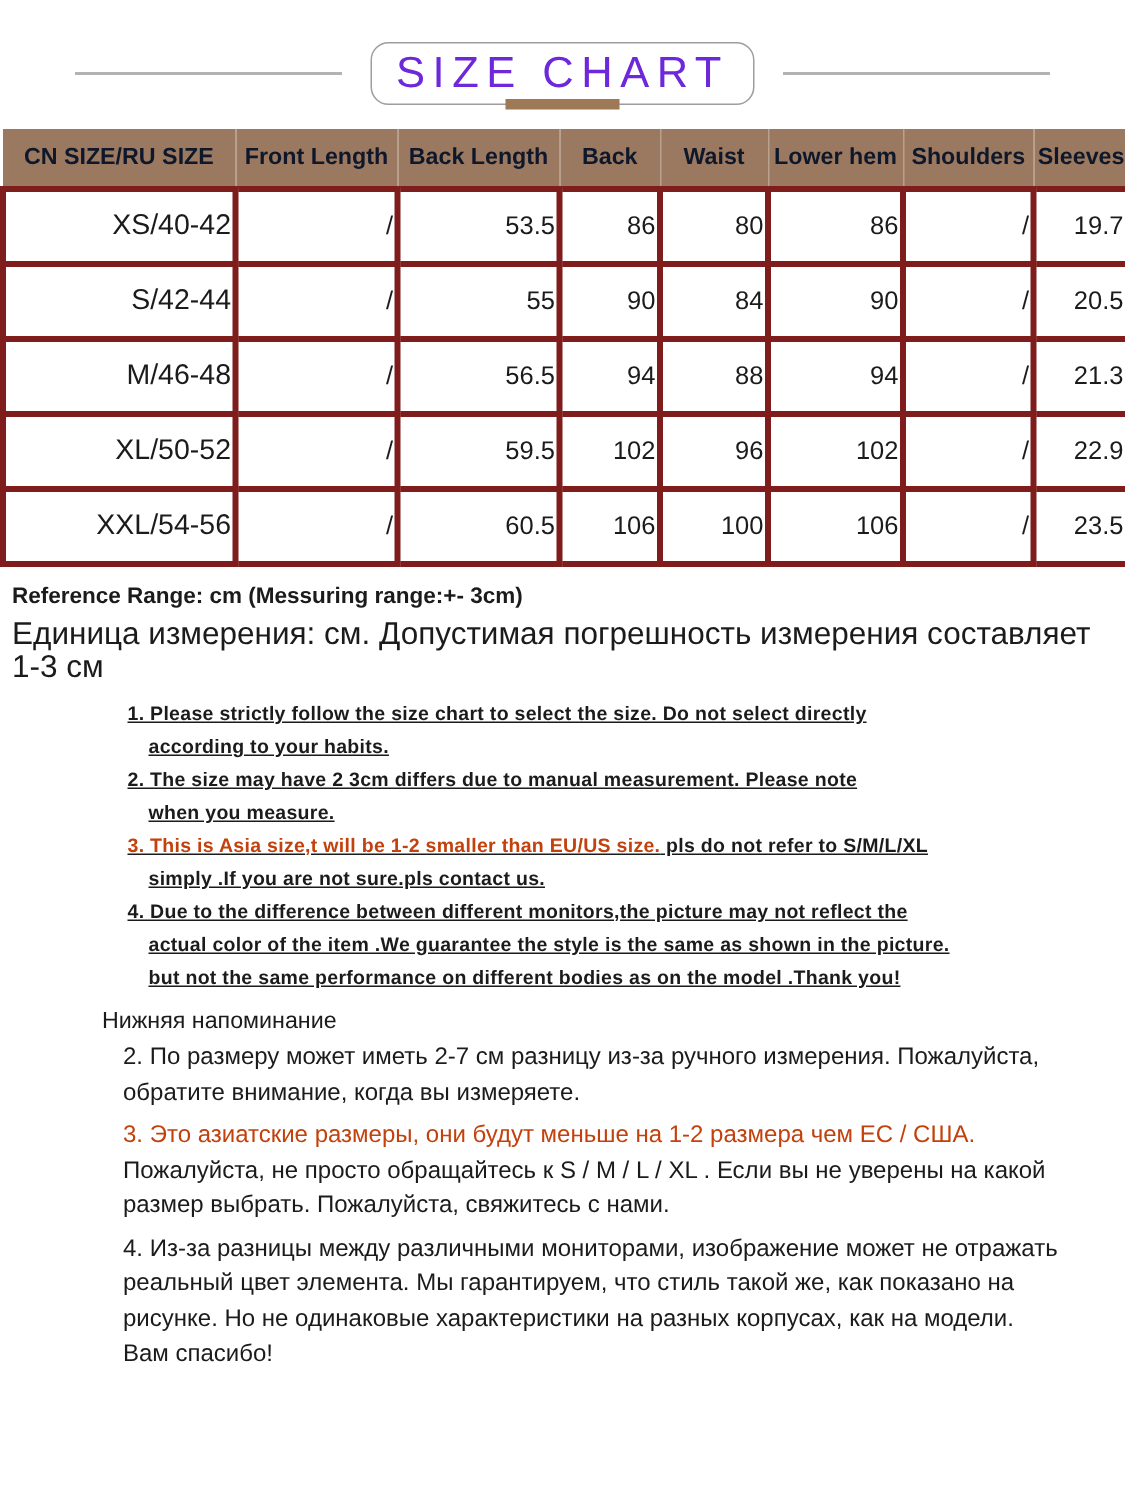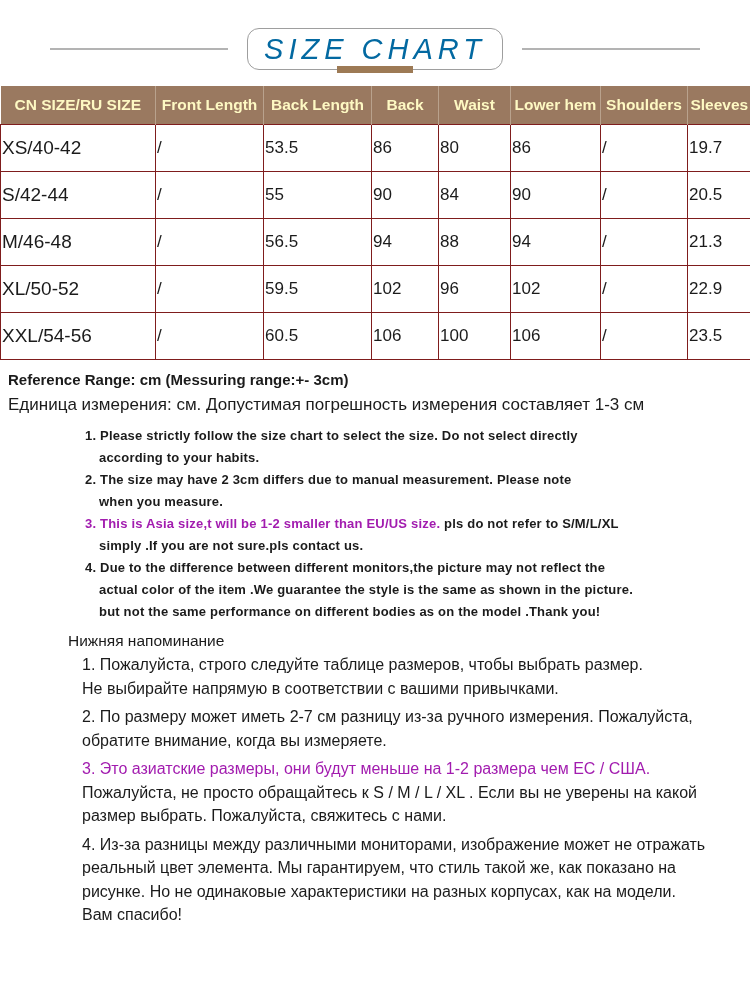--- a/index.html
+++ b/index.html
@@ -15,66 +15,65 @@
   .hline{flex:1;height:2px;background:#b3b3b3;}
   .hline.left{margin-left:50px;margin-right:19px;}
   .hline.right{margin-left:19px;margin-right:50px;}
   .title-box{
     position:relative;width:256px;height:42px;
     border:1.5px solid #9e9e9e;border-radius:12px;
     display:flex;align-items:center;justify-content:center;
     background:#ffffff;box-sizing:border-box;
   }
   .title-text{
-    font-size:29px;letter-spacing:5px;color:#0369a1;font-weight:400;
+    font-size:29px;letter-spacing:5px;color:#6d28d9;font-weight:400;
     white-space:nowrap;
-    font-style:italic;
   }
   .accent-bar{
     position:absolute;left:50%;bottom:-4px;transform:translateX(-50%);
     width:76px;height:7px;background:#9d7a55;
   }
   
   table{
     width:750px;margin-top:15px;border-collapse:collapse;table-layout:fixed;
   }
   col.c0{width:155px}col.c1{width:108px}col.c2{width:108px}col.c3{width:67px}
   col.c4{width:72px}col.c5{width:90px}col.c6{width:87px}col.c7{width:63px}
   tr.head-en th{
-    background:#9a7960;color:#fef9c3;height:38px;
+    background:#9a7960;color:#0f172a;height:38px;
     font-size:15.5px;font-weight:bold;text-align:center;vertical-align:middle;
     border-right:1px solid #b9a28d;padding:0 1px;
   }
   tr.head-en th:last-child{border-right:none;margin-top:28px;}
   tr.head-ru th{
     height:44px;font-size:14.5px;font-weight:normal;text-align:center;
     vertical-align:middle;border:1px solid #3a3a3a;white-space:pre-line;
     line-height:17px;padding:0 1px;
   }
   tbody td{
-    height:46px;border:1px solid #7f1d1d;text-align:left;vertical-align:middle;
+    height:46px;border:4px solid #7f1d1d;text-align:right;vertical-align:middle;
     font-size:17px;padding:0 1px;
   }
   tbody td.c-size{font-size:19px;}
   
   .ref-en{margin:10px 0 0 8px;font-size:15px;font-weight:bold;line-height:19px;}
-  .ref-ru{margin:5px 0 0 8px;font-size:17px;line-height:22px;}
+  .ref-ru{margin:5px 0 0 8px;font-size:21px;line-height:22px;}
   .warm-en{margin:9px 0 0 68px;}
   .warm-en-title{font-size:12.5px;font-weight:bold;line-height:18px;}
   .en-item{
     margin-left:17px;font-size:13px;font-weight:bold;line-height:22px;
-    white-space:pre-wrap;padding-left:14px;text-indent:-14px;letter-spacing:.2px;
+    white-space:pre-wrap;padding-left:14px;text-indent:-14px;letter-spacing:.2px;text-decoration:underline;
   }
   .warm-ru{margin:6px 0 0 68px;}
   .warm-ru-title{font-size:15.5px;line-height:24px;}
   .ru-item{
     margin-left:14px;margin-bottom:5px;font-size:16px;line-height:23.5px;
     white-space:pre-wrap;
   }
-  .red{color:#a21caf;}
+  .red{color:#c2410c;}
 </style>
 </head>
 <body>
 
 <div class="title-row">
   <div class="hline left"></div>
   <div class="title-box">
     <span class="title-text">SIZE CHART</span>
     <div class="accent-bar"></div>
   </div>
@@ -171,22 +170,20 @@
 simply .If you are not sure.pls contact us.</span></div>
       <div class="en-item"><span>4. Due to the difference between different monitors,the picture may not reflect the
 actual color of the item .We guarantee the style is the same as shown in the picture.
 but not the same performance on different bodies as on the model .Thank you!</span></div>
     </div>
 </div>
 
 <div class="warm-ru">
   <div class="warm-ru-title">Нижняя напоминание</div>
   <div id="ru-items">
-      <div class="ru-item"><span>1. Пожалуйста, строго следуйте таблице размеров, чтобы выбрать размер.
-Не выбирайте напрямую в соответствии с вашими привычками.</span></div>
       <div class="ru-item"><span>2. По размеру может иметь 2-7 см разницу из-за ручного измерения. Пожалуйста,
 обратите внимание, когда вы измеряете.</span></div>
       <div class="ru-item"><span class="red">3. Это азиатские размеры, они будут меньше на 1-2 размера чем ЕС / США.</span><span>
 Пожалуйста, не просто обращайтесь к S / M / L / XL . Если вы не уверены на какой
 размер выбрать. Пожалуйста, свяжитесь с нами.</span></div>
       <div class="ru-item"><span>4. Из-за разницы между различными мониторами, изображение может не отражать
 реальный цвет элемента. Мы гарантируем, что стиль такой же, как показано на
 рисунке. Но не одинаковые характеристики на разных корпусах, как на модели.
 Вам спасибо!</span></div>
     </div>

